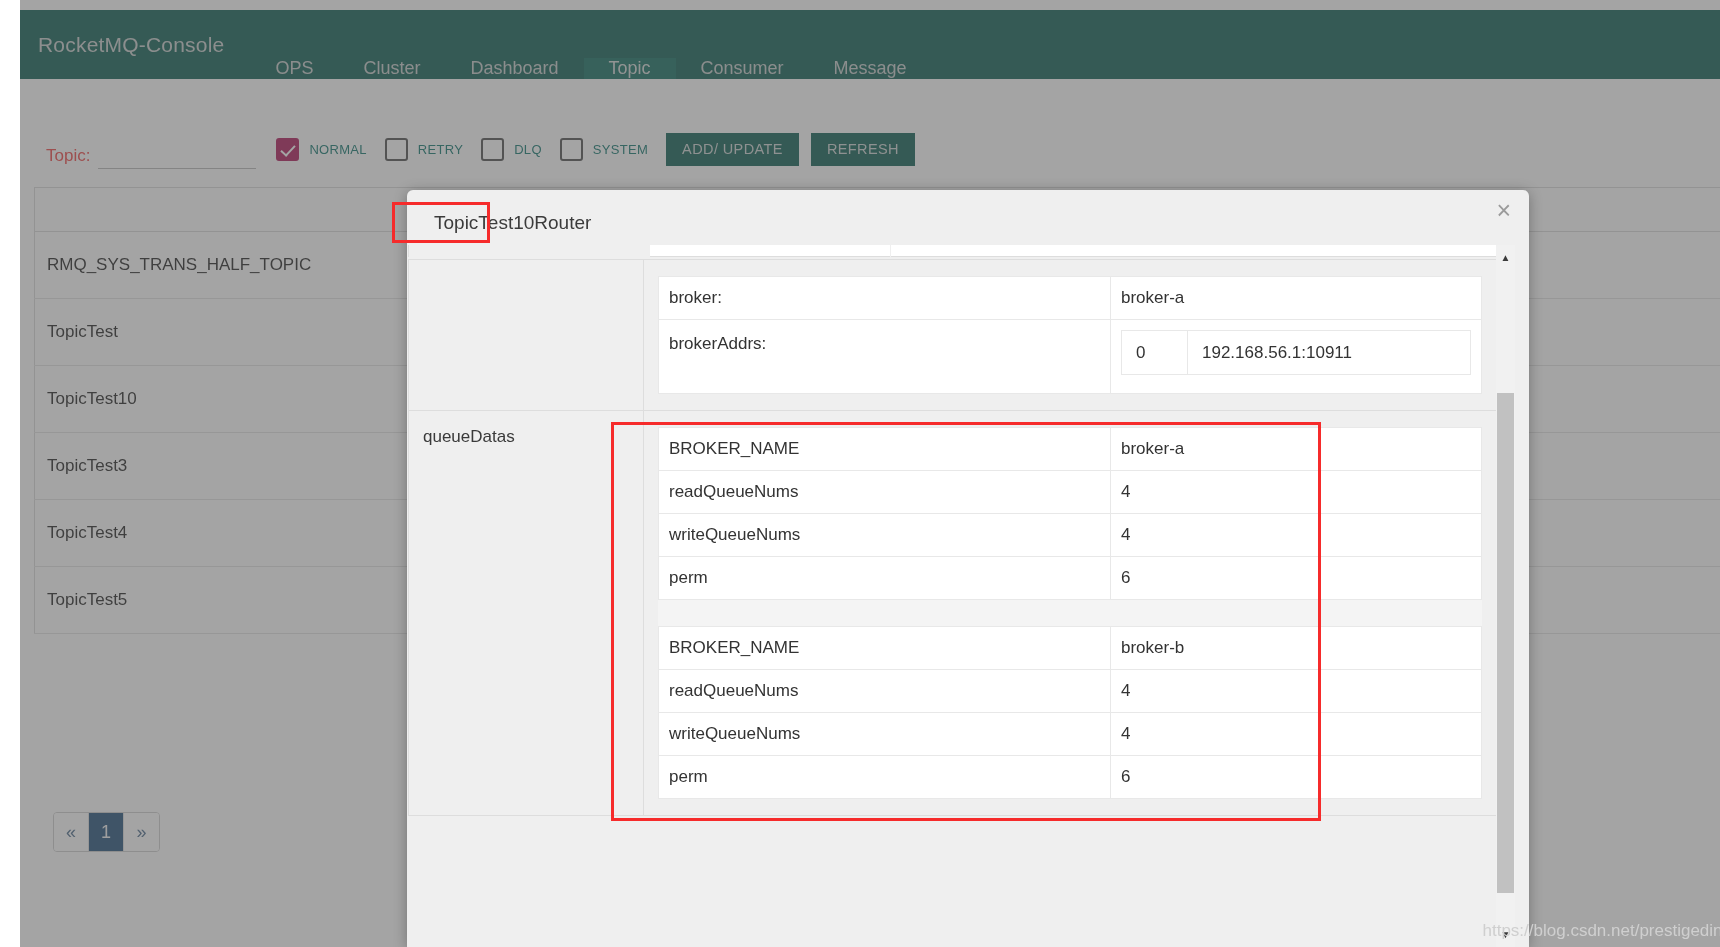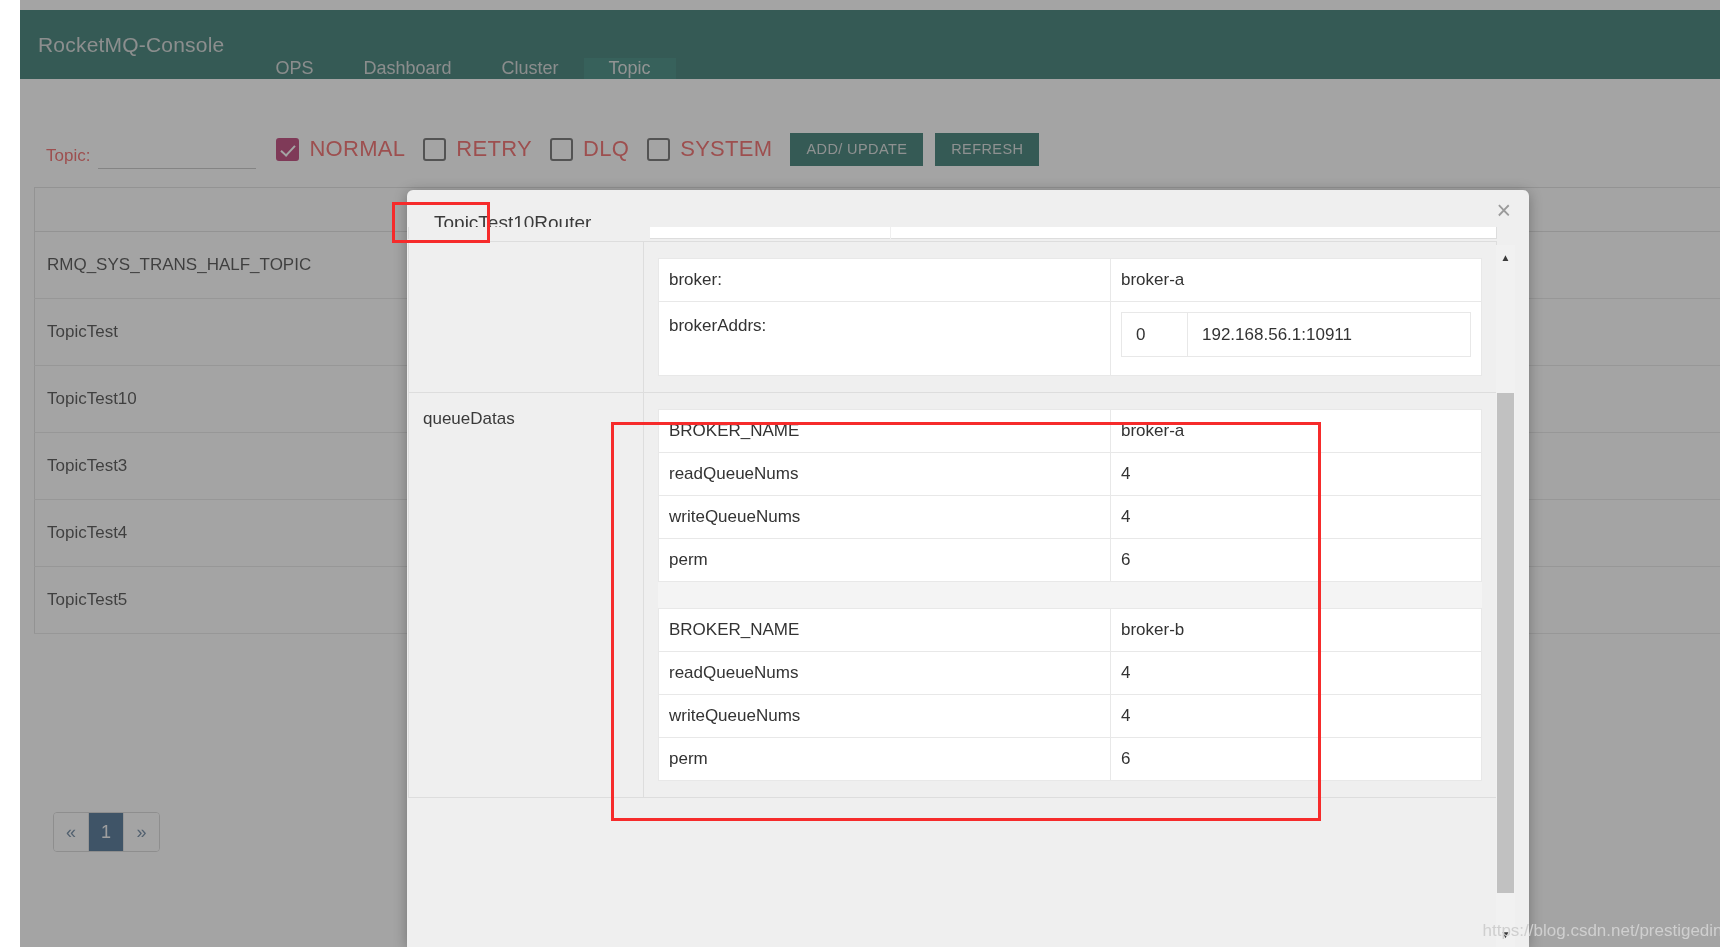--- a/index.html
+++ b/index.html
@@ -106,22 +106,22 @@
     content: "";
     position: absolute;
     left: 6px; top: 2px;
     width: 6px; height: 12px;
     border: solid #ffffff;
     border-width: 0 2.6px 2.6px 0;
     transform: rotate(43deg);
   }
   .cblabel {
     margin-left: 10px;
-    font-size: 22px;
-    color: #ef4444;
+    font-size: 13px;
+    color: #0f766e;
     letter-spacing: .3px;
     white-space: nowrap;
   }
   .btn {
     height: 33px;
     background: #0b5c51;
     color: #cfd5d4;
     border: none;
     font-size: 14.5px;
     letter-spacing: .4px;
@@ -221,21 +221,21 @@
     border: 3px solid #f62b2b;
     pointer-events: none;
     z-index: 60;
   }
   #annot-title { left: 372px; top: 202px; width: 98px; height: 41px; }
   #annot-queues { left: 591px; top: 422px; width: 710px; height: 399px; }
 
   
   .modal-body {
     position: absolute;
-    top: 37px; left: 0;
+    top: 55px; left: 0;
     width: 1122px;
     height: 702px;
     overflow: hidden;
   }
   .outer-table {
     position: absolute;
     top: 0; left: 1px;
     width: 1089px;
     border-collapse: collapse;
     background: #efefef;
@@ -345,23 +345,25 @@
 </style>
 </head>
 <body>
 
 <div id="root">
 
   <div class="navbar">
     <div class="nav-brand">RocketMQ-Console</div>
     <div id="nav-items" style="display:flex;align-items:flex-end;">
         <div class="nav-item">OPS</div>
+        <div class="nav-item">Cluster</div>
         <div class="nav-item">Dashboard</div>
-        <div class="nav-item">Cluster</div>
         <div class="nav-item active">Topic</div>
+        <div class="nav-item">Consumer</div>
+        <div class="nav-item">Message</div>
       </div>
   </div>
 
   <div class="page">
 
     <div class="filter-bar">
       <div class="topic-label">Topic:</div>
       <input class="topic-input" type="text" placeholder="" style="">
       <div class="cbgroup" id="cbgroup">
           <div class="cbwrap">

